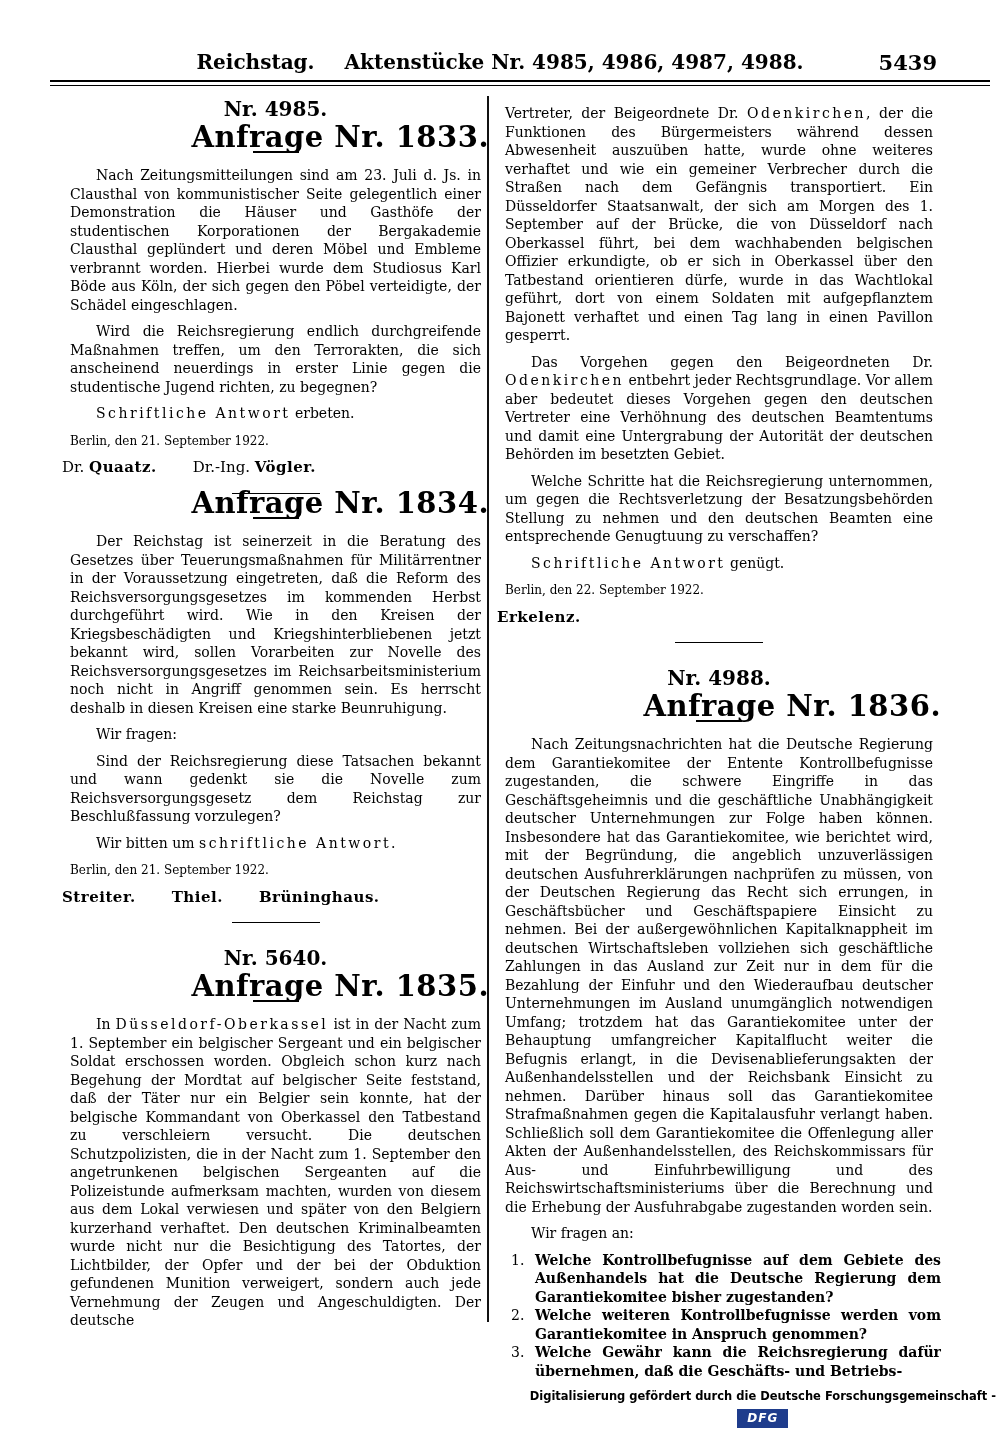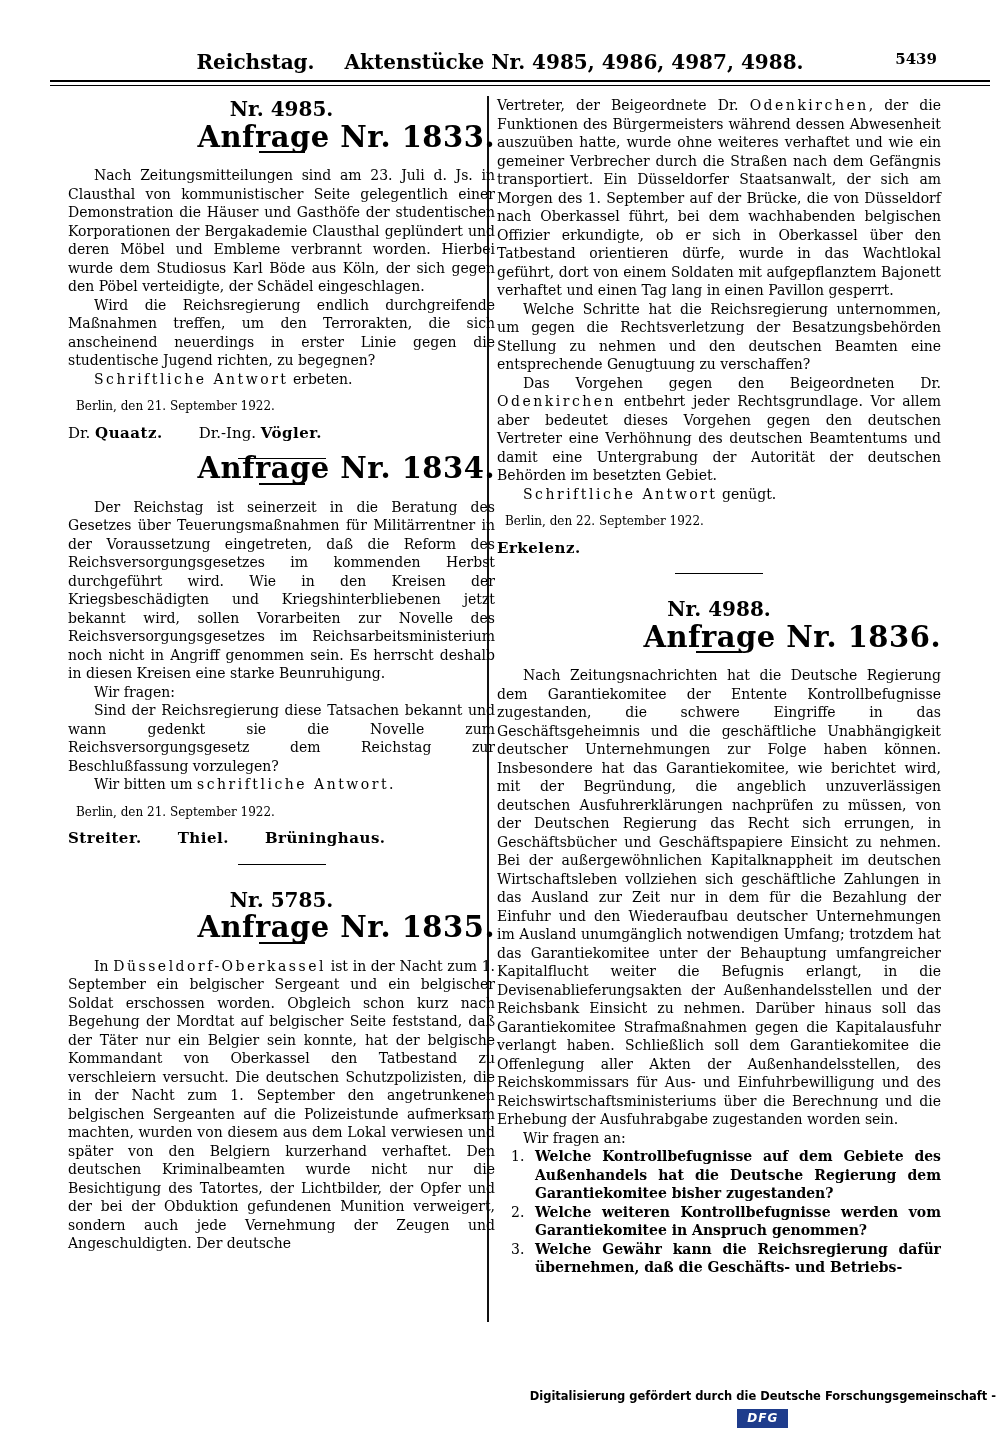--- a/index.html
+++ b/index.html
@@ -4,31 +4,31 @@
 <style>
   html,body{margin:0;padding:0;background:#ffffff;}
   body{width:1000px;height:1434px;position:relative;overflow:hidden;
        font-family:"DejaVu Serif", serif;color:#000;}
   .page{position:absolute;inset:0;}
 
   
   .hdr{position:absolute;top:50px;left:55px;width:890px;height:28px;}
   .hdr-center{position:absolute;left:0;right:0;text-align:center;font-weight:bold;font-size:20px;}
   .hdr-journal{margin-right:30px;}
-  .hdr-page{position:absolute;right:8px;top:0;font-weight:bold;font-size:15px;}
+  .hdr-page{position:absolute;right:8px;top:0;font-weight:bold;font-size:21px;}
   .hdr-rule{position:absolute;top:80px;left:50px;width:940px;height:3px;
             border-top:2.5px solid #000;border-bottom:1px solid #000;}
 
   
   .col-divider{position:absolute;left:487px;top:96px;height:1226px;width:1.5px;background:#111;}
   .col{position:absolute;top:96px;font-size:14px;line-height:18.5px;}
-  .col-left{left:68px;width:427px;}
+  .col-left{left:62px;width:427px;}
   .col-right{left:497px;width:444px;}
 
-  p{margin:0;}
+  p{margin:8px;}
   .just{text-align:justify;}
   .ind{text-indent:26px;}
   .sp{letter-spacing:2.5px;}
 
   .sec-no{text-align:center;font-size:20px;font-weight:bold;margin:26px 0 9px;}
   .first .sec-no{margin-top:4px;}
   .sec-title{text-align:right;font-size:29px;font-weight:bold;margin:0 0 5px;letter-spacing:0.5px;}
   .title-rule{width:46px;border-top:2px solid #000;margin:0 auto 13px;}
   .date{margin:9px 0 8px 8px;font-size:12px;}
   .sigs{display:flex;gap:36px;margin:4px 0 0;font-size:15px;}
@@ -88,34 +88,34 @@
       <p class="date">Berlin, den 21. September 1922.</p>
       <p class="sigs">
         <b>Streiter.</b>
         <b>Thiel.</b>
         <b>Brüninghaus.</b>
       </p>
       <div class="sec-rule"></div>
     </section>
 
     <section>
-      <h3 class="sec-no">Nr. 5785.</h3>
+      <h3 class="sec-no">Nr. 5640.</h3>
       <h2 class="sec-title">Anfrage Nr. 1835.</h2>
       <div class="title-rule"></div>
       <p class="ind just"><span>In </span><span class="sp">Düsseldorf-Oberkassel</span><span> ist in der Nacht zum 1. September ein belgischer Sergeant und ein belgischer Soldat erschossen worden. Obgleich schon kurz nach Begehung der Mordtat auf belgischer Seite feststand, daß der Täter nur ein Belgier sein konnte, hat der belgische Kommandant von Oberkassel den Tatbestand zu verschleiern versucht. Die deutschen Schutzpolizisten, die in der Nacht zum 1. September den angetrunkenen belgischen Sergeanten auf die Polizeistunde aufmerksam machten, wurden von diesem aus dem Lokal verwiesen und später von den Belgiern kurzerhand verhaftet. Den deutschen Kriminalbeamten wurde nicht nur die Besichtigung des Tatortes, der Lichtbilder, der Opfer und der bei der Obduktion gefundenen Munition verweigert, sondern auch jede Vernehmung der Zeugen und Angeschuldigten. Der deutsche</span></p>
     </section>
 
   </div>
 
   <div class="col col-right">
 
     <section>
       <p class="just"><span>Vertreter, der Beigeordnete Dr. </span><span class="sp">Odenkirchen</span><span>, der die Funktionen des Bürgermeisters während dessen Abwesenheit auszuüben hatte, wurde ohne weiteres verhaftet und wie ein gemeiner Verbrecher durch die Straßen nach dem Gefängnis transportiert. Ein Düsseldorfer Staatsanwalt, der sich am Morgen des 1. September auf der Brücke, die von Düsseldorf nach Oberkassel führt, bei dem wachhabenden belgischen Offizier erkundigte, ob er sich in Oberkassel über den Tatbestand orientieren dürfe, wurde in das Wachtlokal geführt, dort von einem Soldaten mit aufgepflanztem Bajonett verhaftet und einen Tag lang in einen Pavillon gesperrt.</span></p>
+      <p class="ind just"><span>Das Vorgehen gegen den Beigeordneten Dr. </span><span class="sp">Odenkirchen</span><span> entbehrt jeder Rechtsgrundlage. Vor allem aber bedeutet dieses Vorgehen gegen den deutschen Vertreter eine Verhöhnung des deutschen Beamtentums und damit eine Untergrabung der Autorität der deutschen Behörden im besetzten Gebiet.</span></p>
       <p class="ind just">Welche Schritte hat die Reichsregierung unternommen, um gegen die Rechtsverletzung der Besatzungsbehörden Stellung zu nehmen und den deutschen Beamten eine entsprechende Genugtuung zu verschaffen?</p>
-      <p class="ind just"><span>Das Vorgehen gegen den Beigeordneten Dr. </span><span class="sp">Odenkirchen</span><span> entbehrt jeder Rechtsgrundlage. Vor allem aber bedeutet dieses Vorgehen gegen den deutschen Vertreter eine Verhöhnung des deutschen Beamtentums und damit eine Untergrabung der Autorität der deutschen Behörden im besetzten Gebiet.</span></p>
       <p class="ind"><span class="sp">Schriftliche Antwort</span><span> genügt.</span></p>
       <p class="date">Berlin, den 22. September 1922.</p>
       <p class="sigs">
         <b>Erkelenz.</b>
       </p>
       <div class="sec-rule"></div>
     </section>
 
     <section>
       <h3 class="sec-no">Nr. 4988.</h3>

